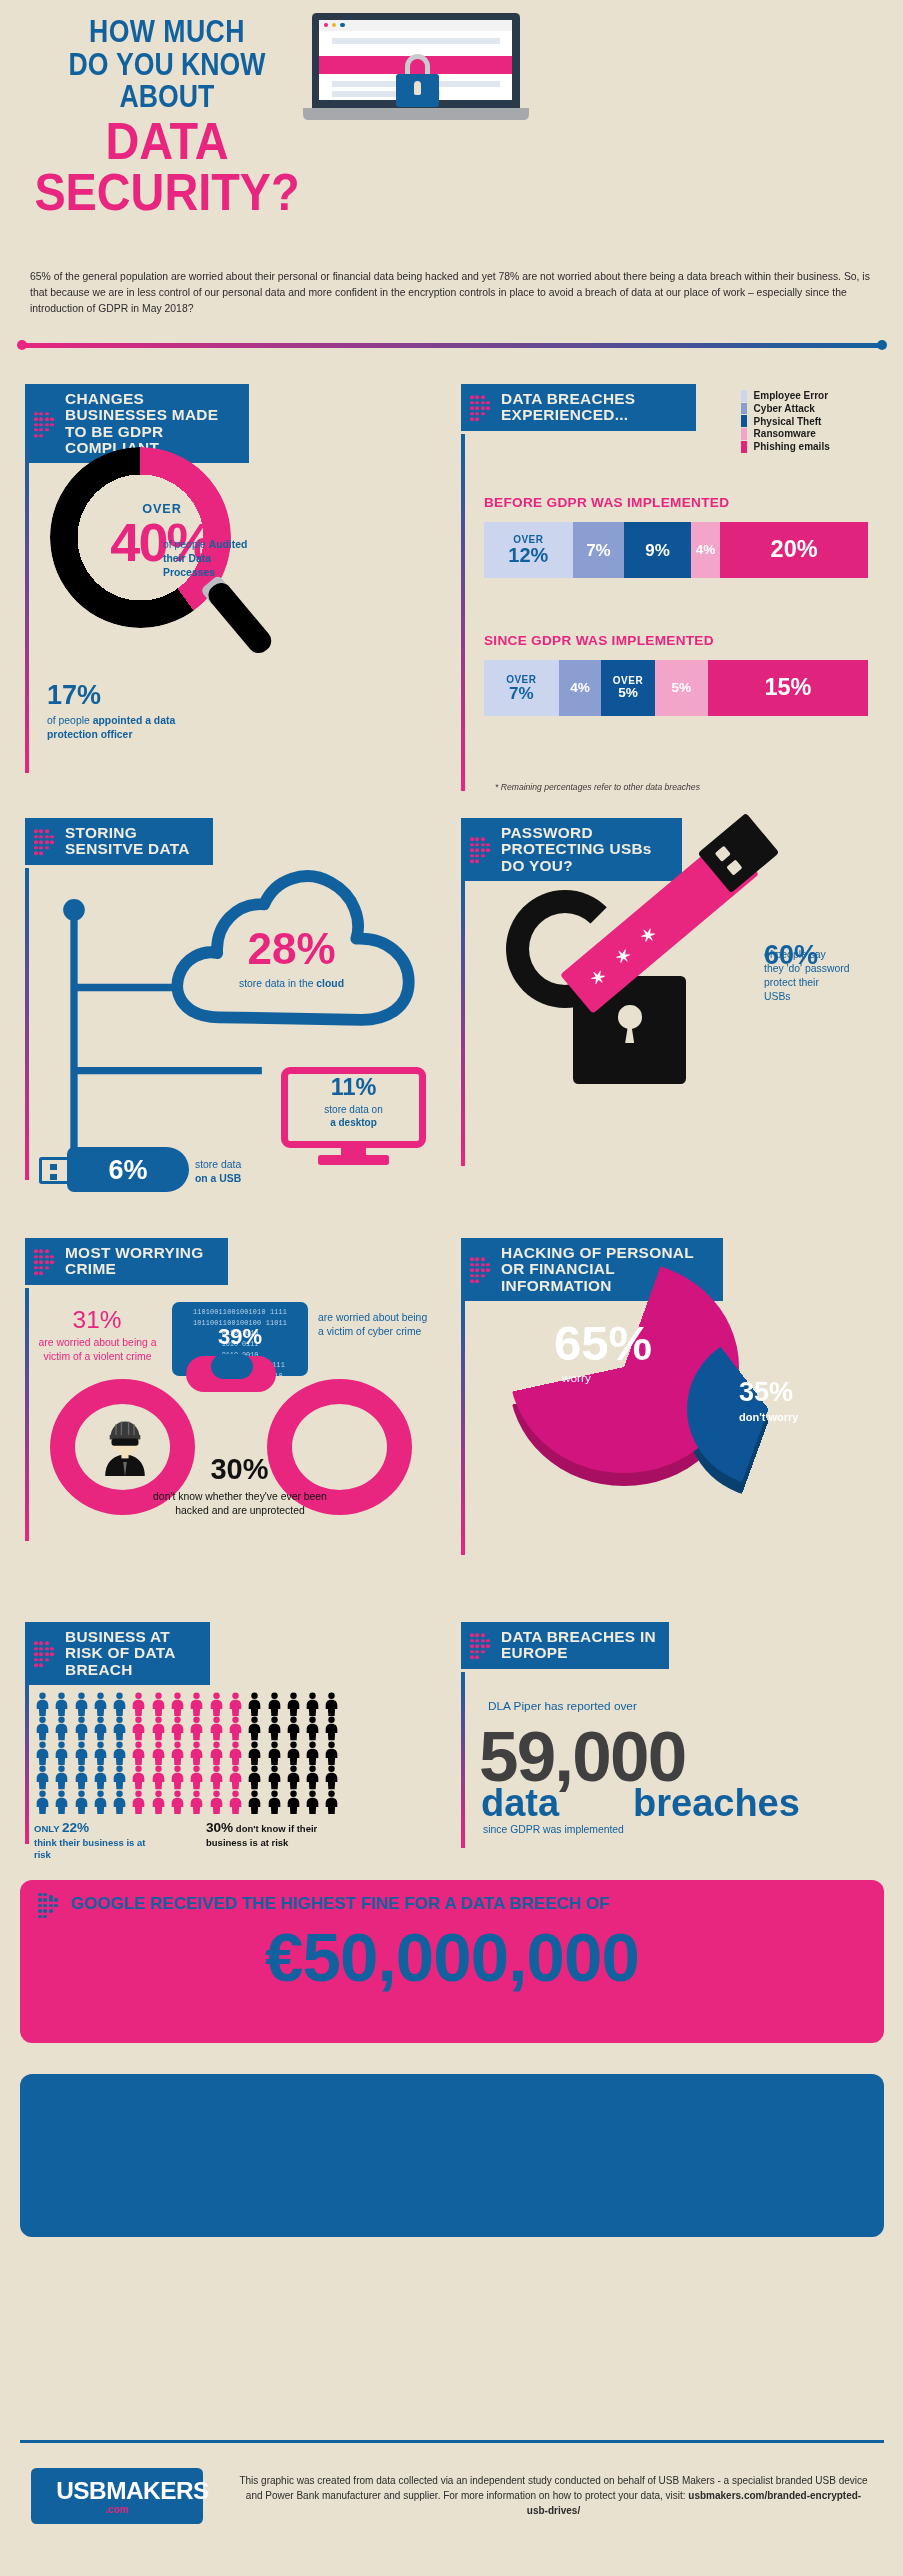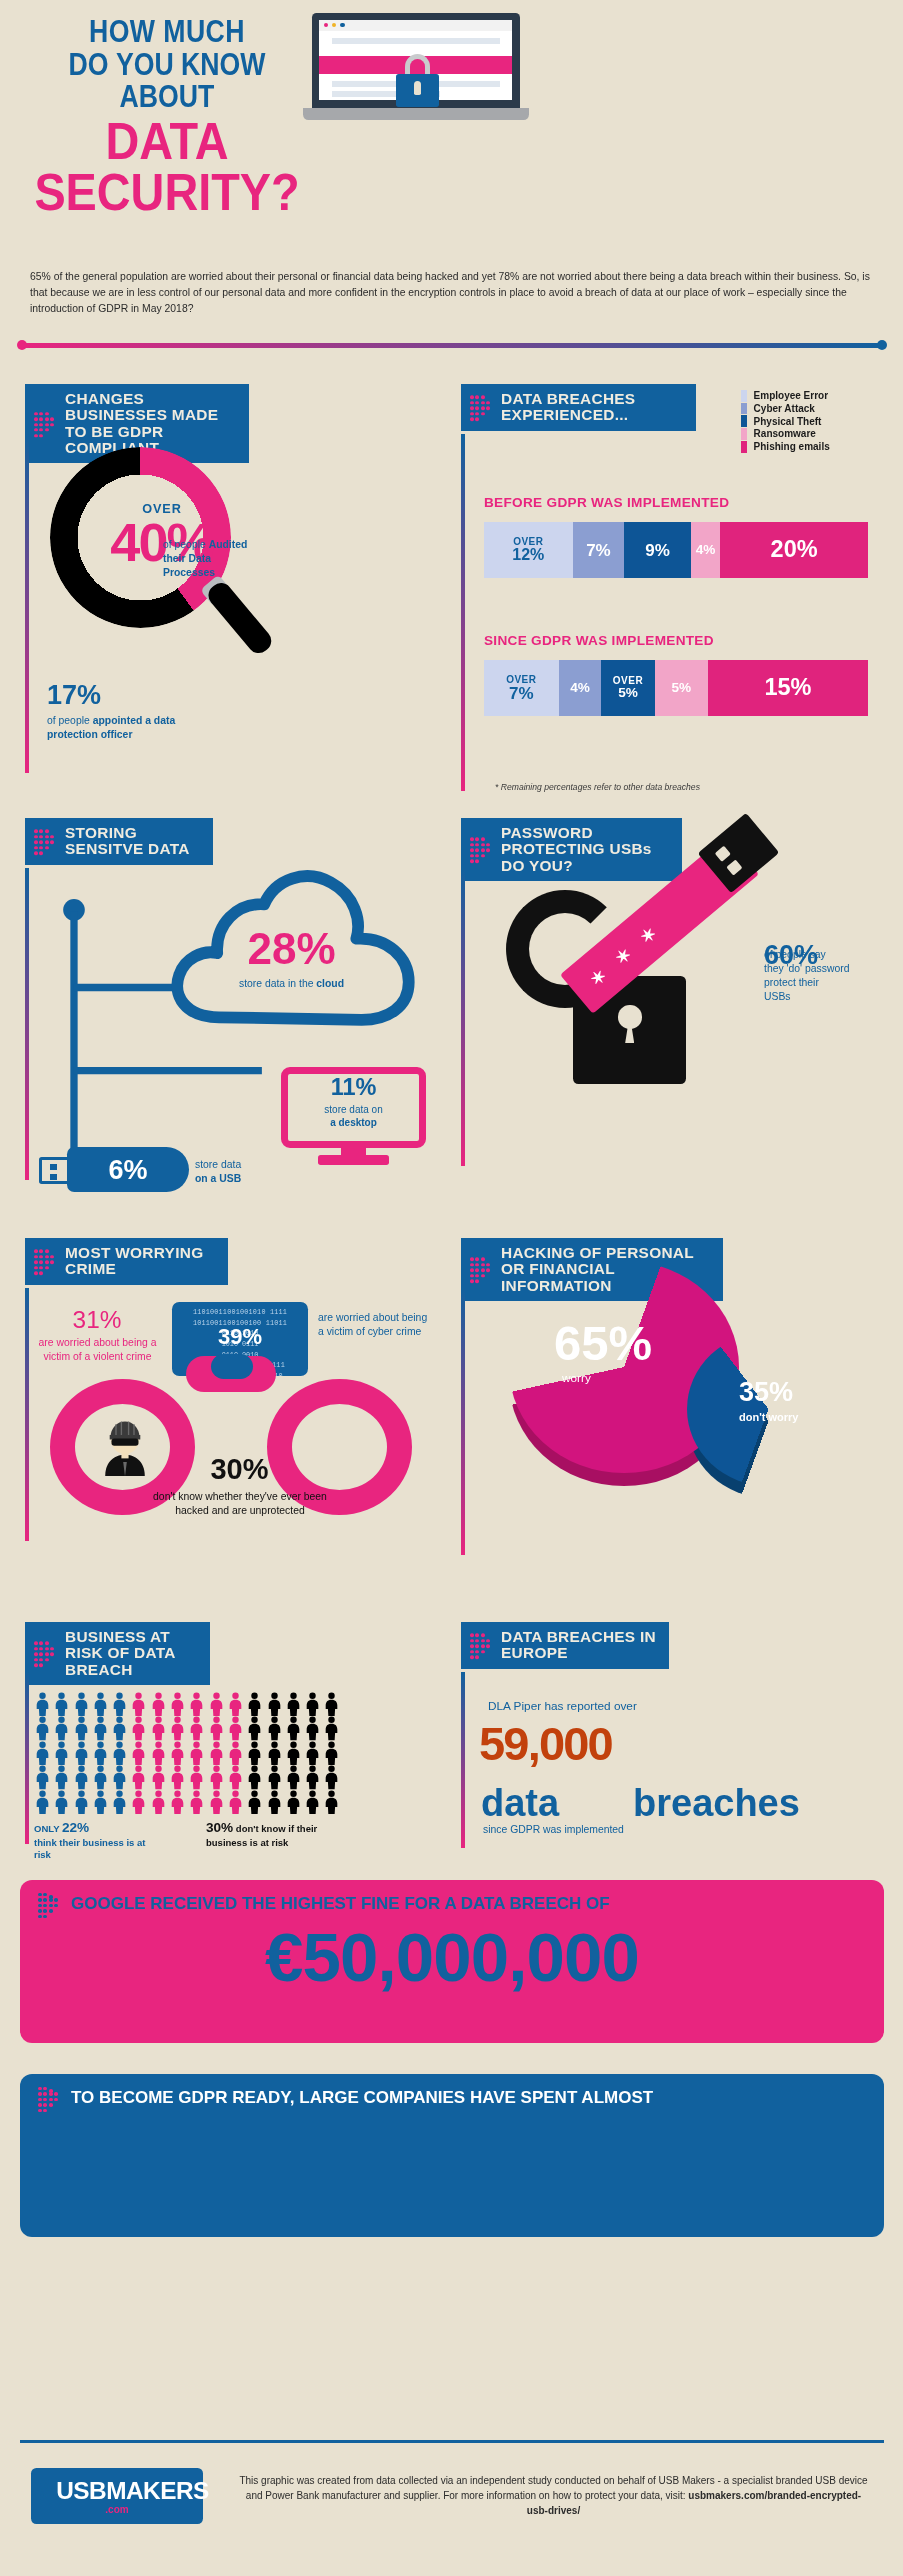--- a/index.html
+++ b/index.html
@@ -157,21 +157,21 @@
   .people { position: absolute; left: 34px; top: 1692px; width: 298px; }
   .prow { display: flex; }
   .pfig { width: 17px; height: 24.4px; margin-right: 2.3px; }
   .p22 { position: absolute; left: 34px; top: 1819px; color: #11619e; font-weight: bold; font-size: 9.5px; line-height: 1.3; width: 127px; }
   .p22 .big { font-size: 13.6px; }
   .p30 { position: absolute; left: 206px; top: 1819px; color: #111; font-weight: bold; font-size: 9.5px; line-height: 1.3; width: 136px; }
   .p30 .big { font-size: 13.6px; }
 
   
   .eu-sub { position: absolute; left: 488px; top: 1699px; color: #11619e; font-size: 11.8px; }
-  .eu-big { position: absolute; left: 479px; top: 1716px; color: #c2410c; font-weight: bold; font-size: 47px; letter-spacing: -1.8px; }
+  .eu-big { position: absolute; left: 479px; top: 1716px; color: #404040; font-weight: bold; font-size: 71px; letter-spacing: -1.8px; }
   .eu-d { position: absolute; left: 481px; top: 1782px; color: #11619e; font-weight: bold; font-size: 38px; }
   .eu-b { position: absolute; left: 633px; top: 1782px; color: #11619e; font-weight: bold; font-size: 38px; }
   .eu-since { position: absolute; left: 483px; top: 1824px; color: #11619e; font-size: 10.4px; }
 
   
   .banner { position: absolute; left: 20px; width: 864px; border-radius: 12px; }
   .bn-pink { background: #e8257f; }
   .bn-blue { background: #11619e; }
   .bn-head { display: flex; align-items: center; padding: 12.7px 0 0 18px; font-weight: bold; font-size: 17px; }
   .bn-head .dots { position: relative; width: 22px; height: 23.5px; margin-right: 11px; }
@@ -305,21 +305,21 @@
     <div class="legend-row">
       <span class="legend-sw" style="background:#e0237d"></span>
       <span class="legend-lb">Phishing emails</span>
     </div>
   </div>
 
   <div class="bars-title" style="left:484px;top:495px">BEFORE GDPR WAS IMPLEMENTED</div>
   <div class="barrow" id="bar-before" style="left:484px;top:522px;width:384px">
       <div class="barseg" style="background: rgb(204, 213, 238); color: rgb(17, 97, 158); width: 23.0769%;">
         <span class="over">OVER</span>
-        <span style="font-size: 16px;">12%</span>
+        <span style="font-size: 20px;">12%</span>
       </div>
       <div class="barseg" style="background: rgb(139, 158, 209); color: rgb(255, 255, 255); width: 13.4615%;">
         <span style="font-size: 17px;">7%</span>
       </div>
       <div class="barseg" style="background: rgb(13, 85, 150); color: rgb(255, 255, 255); width: 17.3077%;">
         <span style="font-size: 17px;">9%</span>
       </div>
       <div class="barseg" style="background: rgb(242, 165, 200); color: rgb(255, 255, 255); width: 7.69231%;">
         <span style="font-size: 13.6px;">4%</span>
       </div>
@@ -957,41 +957,20 @@
           <i style="left:11px;top:16.3px;background:#11619e"></i>
         <i style="left:0;top:22px;background:#11619e"></i>
           <i style="left:5.4px;top:22px;background:#11619e"></i>
       </span>
       <span>GOOGLE RECEIVED THE HIGHEST FINE FOR A DATA BREECH OF</span>
     </div>
     <div class="bn-num" style="color:#11619e">€50,000,000</div>
   </div>
 
   <div class="banner bn-blue" style="top:2074px;height:163px">
-    <div class="bn-head" style="color:#ffffff">
-      <span class="dots">
-        <i style="left:0;top:0;background:#e8257f"></i>
-          <i style="left:5.4px;top:0;background:#e8257f"></i>
-          <i style="left:11px;top:2.7px;background:#e8257f"></i>
-        <i style="left:0;top:5.4px;background:#e8257f"></i>
-          <i style="left:5.4px;top:5.4px;background:#e8257f"></i>
-          <i style="left:11px;top:5.4px;background:#e8257f"></i>
-          <i style="left:16.3px;top:5.4px;background:#e8257f"></i>
-        <i style="left:0;top:11px;background:#e8257f"></i>
-          <i style="left:5.4px;top:11px;background:#e8257f"></i>
-          <i style="left:11px;top:11px;background:#e8257f"></i>
-          <i style="left:16.3px;top:11px;background:#e8257f"></i>
-        <i style="left:0;top:16.3px;background:#e8257f"></i>
-          <i style="left:5.4px;top:16.3px;background:#e8257f"></i>
-          <i style="left:11px;top:16.3px;background:#e8257f"></i>
-        <i style="left:0;top:22px;background:#e8257f"></i>
-          <i style="left:5.4px;top:22px;background:#e8257f"></i>
-      </span>
-      <span>TO BECOME GDPR READY, LARGE COMPANIES HAVE SPENT ALMOST</span>
-    </div>
   </div>
 
   <div class="footer-rule"></div>
   <div class="logo">
     <div class="logo-t">USBMAKERS</div>
     <div class="logo-s">.com</div>
   </div>
   <div class="footer-txt">
     <span>This graphic was created from data collected via an independent study conducted on behalf of USB Makers - a specialist branded USB device and Power Bank manufacturer and supplier. For more information on how to protect your data, visit: </span><b>usbmakers.com/branded-encrypted-usb-drives/</b>
   </div>

